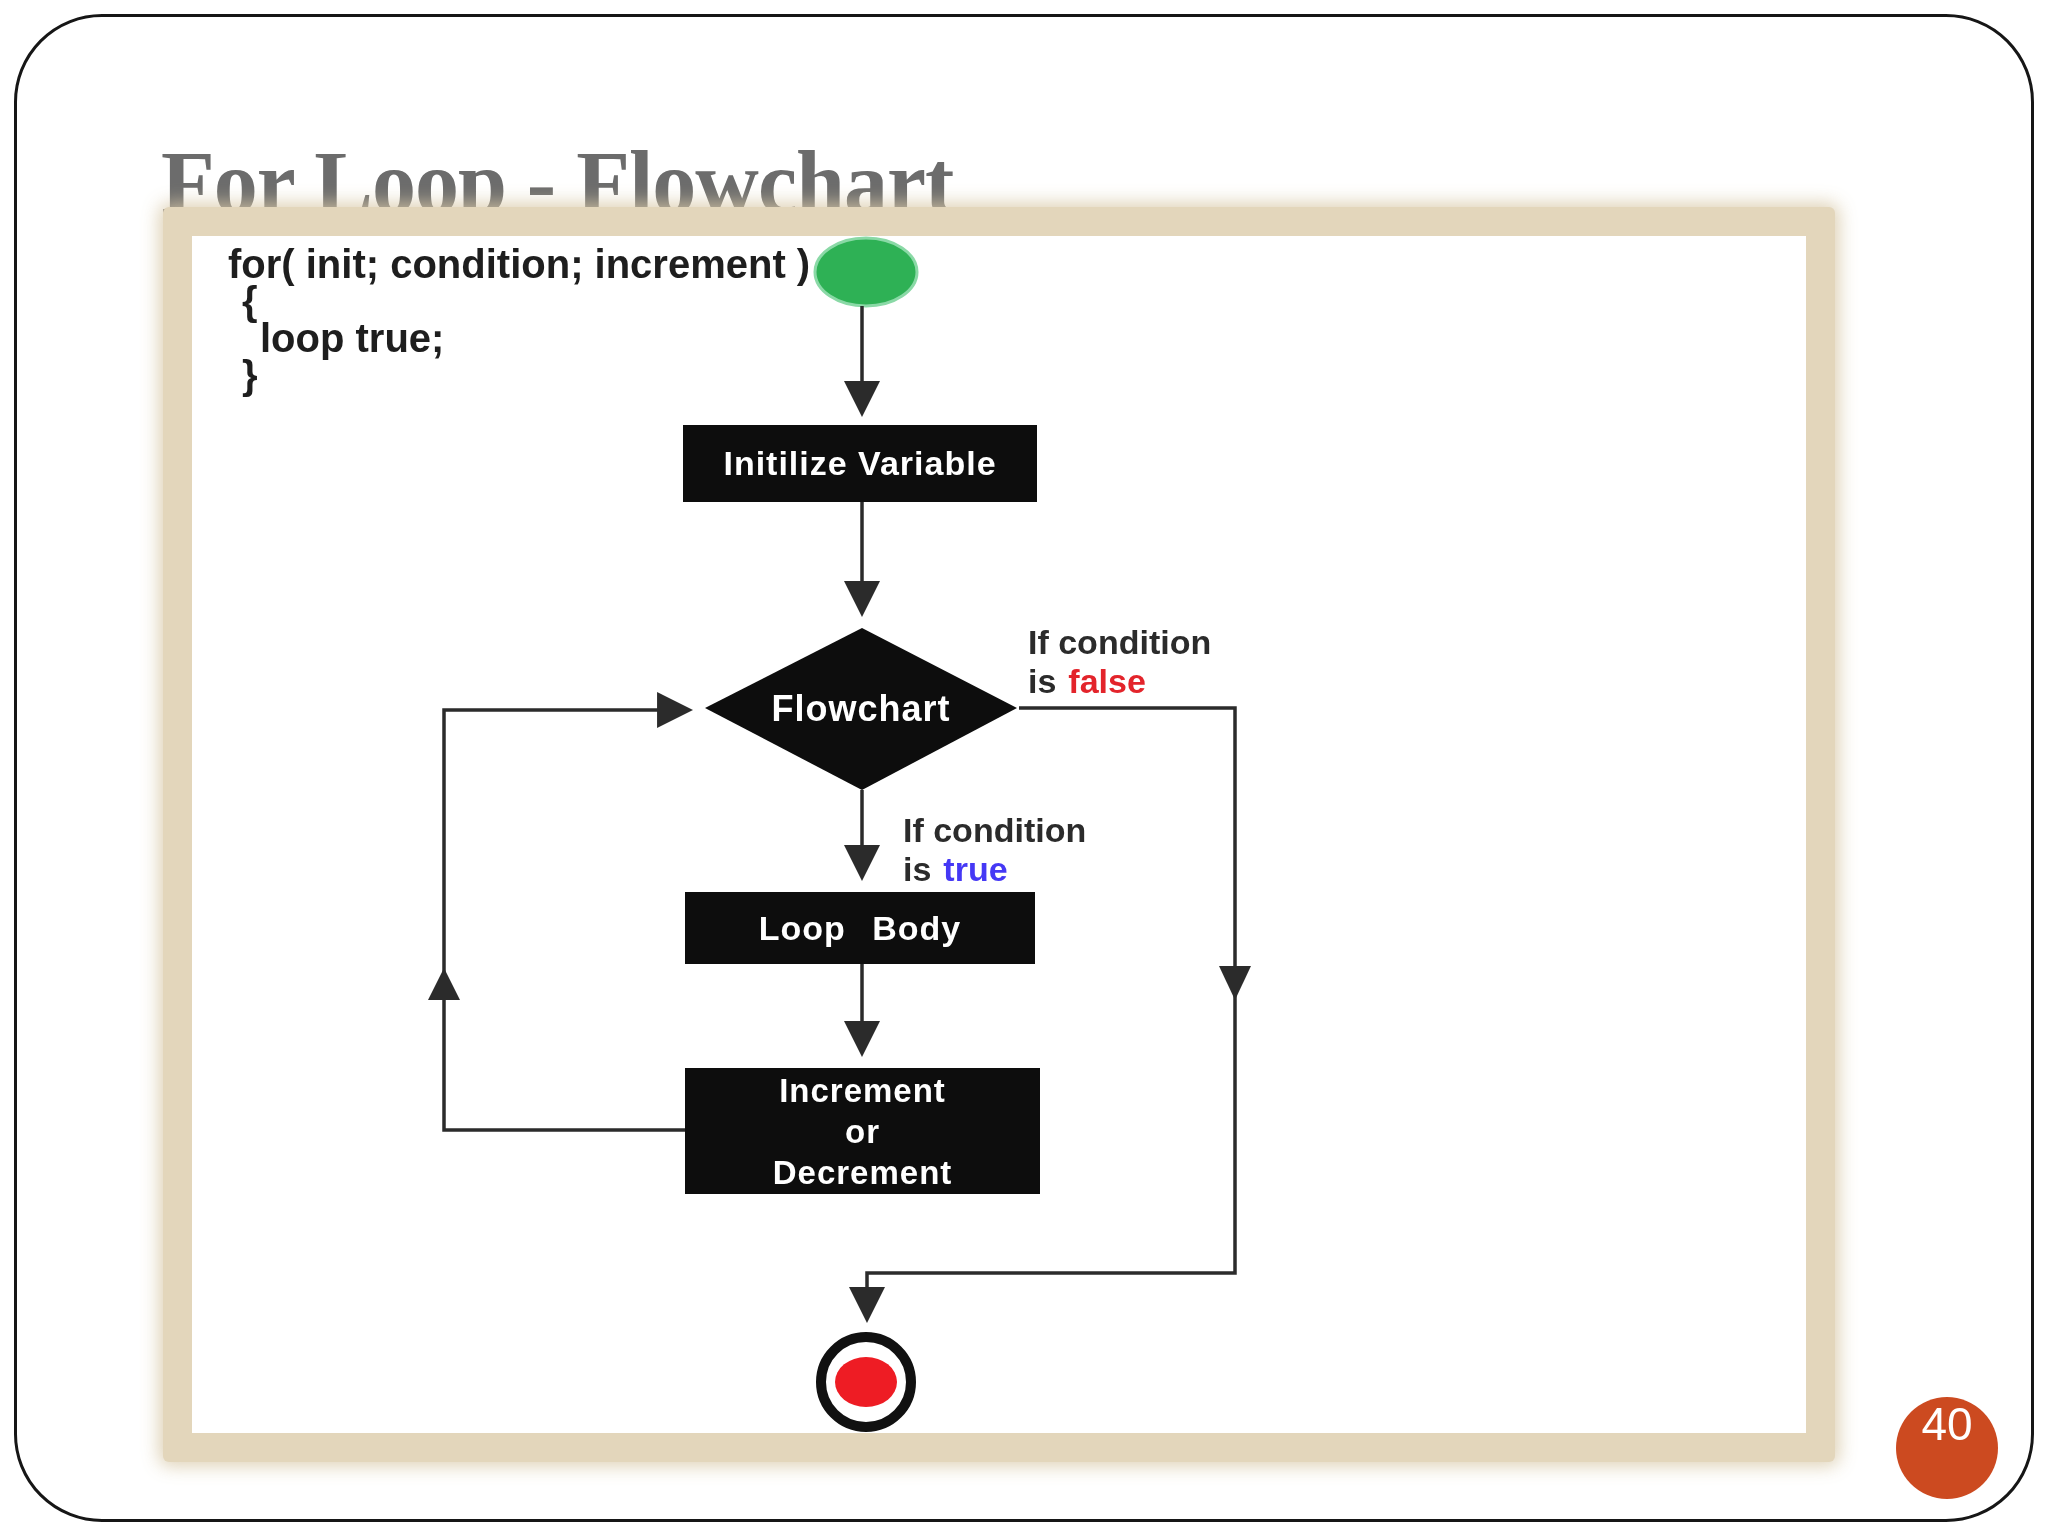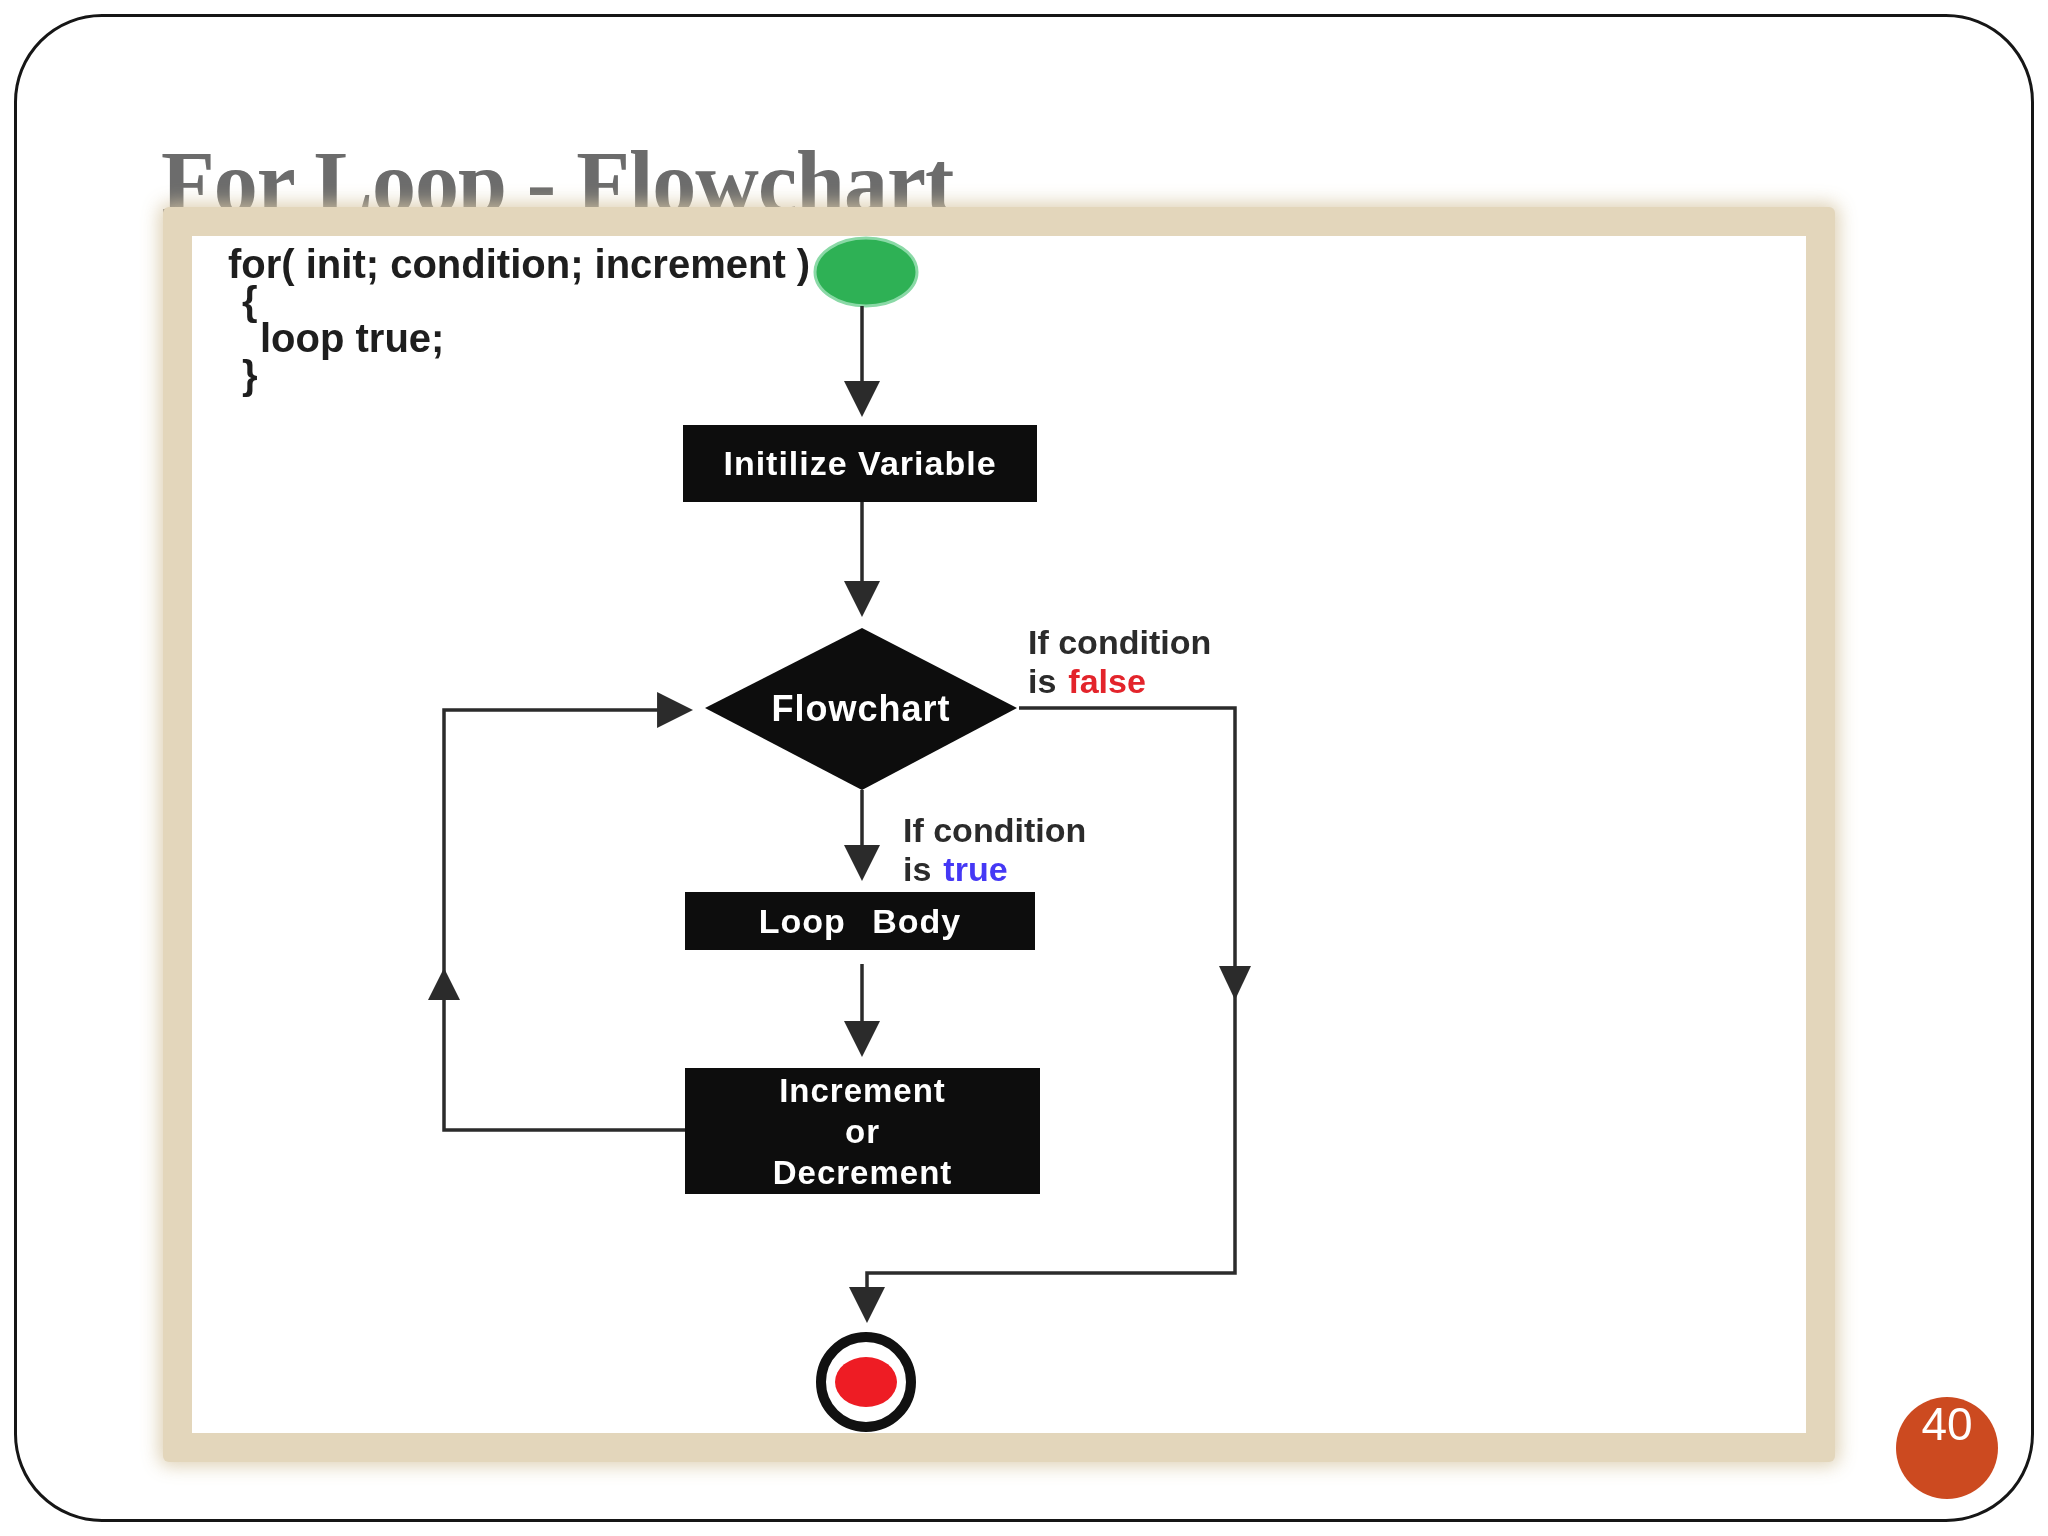--- a/index.html
+++ b/index.html
@@ -50,21 +50,21 @@
   .code .l2,.code .l4{margin-left:14px;}
   .code .l3{margin-left:32px;}
   
   .pbox{
     position:absolute;background:var(--node-fill);color:#ffffff;
     display:flex;align-items:center;justify-content:center;
     font-weight:bold;font-size:34px;letter-spacing:1px;
     text-align:center;
   }
   .box-init{left:683px;top:425px;width:354px;height:77px;}
-  .box-loop{left:685px;top:892px;width:350px;height:58px;word-spacing:16px;}
+  .box-loop{left:685px;top:892px;width:350px;height:72px;word-spacing:16px;}
   .box-incr{left:685px;top:1068px;width:355px;height:126px;flex-direction:column;line-height:41px;font-size:33px;align-items:center;}
   .diamond-label{
     position:absolute;left:735px;top:688px;width:252px;
     color:#ffffff;font-weight:bold;font-size:36px;text-align:center;
     letter-spacing:1px;
   }
   
   .branch{
     position:absolute;font-size:34px;font-weight:bold;color:#2b2b2b;
     line-height:39px;white-space:nowrap;margin-top:13px;

